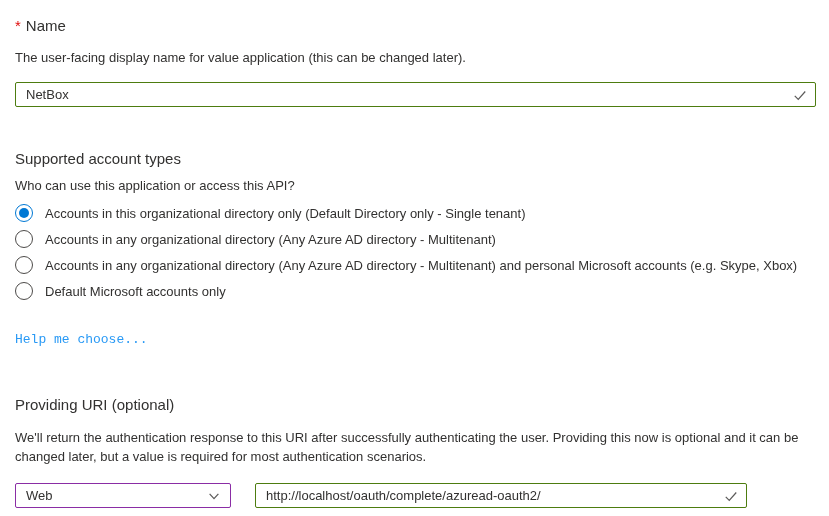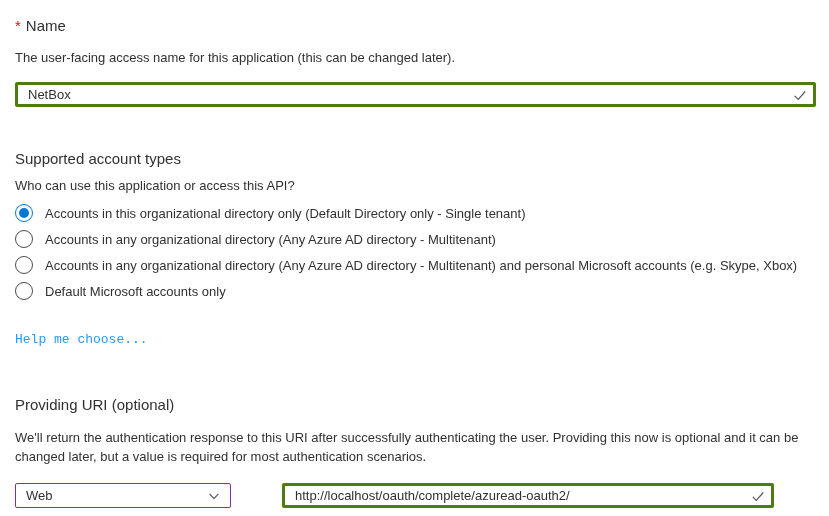--- a/index.html
+++ b/index.html
@@ -18,21 +18,21 @@
   .required-star { color: #e00b0b; margin-right: 5px; font-size: 15px; }
 
   .field-desc {
     font-size: 13px; color: #323130; margin-top: 16px;
   }
 
   .input-wrap {
     position: relative; display: inline-block;
   }
   .text-input {
-    height: 25px; border: 3px solid #4d7c0f; background: #fff;
+    height: 25px; border: 1px solid #4d7c0f; background: #fff;
     font-family: "Liberation Sans", "DejaVu Sans", sans-serif;
     font-size: 13px; color: #323130; padding: 0 26px 0 10px; outline: none;
     border-radius: 2px; width: 100%;
   }
   .valid-check {
     position: absolute; right: 9px; top: 50%; transform: translateY(-50%);
     width: 14px; height: 14px; pointer-events: none;
   }
 
   .name-input-wrap { margin-top: 17px; width: 801px; display: block; }
@@ -59,42 +59,42 @@
   .help-link {
     display: inline-block; margin-top: 24px;
     font-size: 13px; color: #2899f5; text-decoration: none; cursor: pointer; font-family: Liberation Mono, monospace;
   }
 
   .redirect-section { margin-top: 49px; }
   .redirect-desc {
     font-size: 13px; margin-top: 15px; width: 806px; line-height: 19px;
   }
 
-  .uri-row { margin-top: 17px; display: flex; align-items: center; gap: 27px; }
+  .uri-row { margin-top: 17px; display: flex; align-items: center; }
   .select-box {
     position: relative; width: 216px; height: 25px;
     border: 1px solid #8a2da5; border-radius: 2px; background: #fff;
     display: flex; align-items: center; padding: 0 26px 0 10px;
     font-size: 13px; color: #323130; cursor: pointer;
   }
   .select-chevron {
     position: absolute; right: 9px; top: 50%; transform: translateY(-50%);
     width: 14px; height: 14px; pointer-events: none;
   }
   .uri-input-wrap { width: 492px; margin-left: 24px; }
 </style>
 </head>
 <body>
 
 <div class="page">
 
   <div class="section-title">
     <span class="required-star">*</span><span>Name</span>
   </div>
-  <div class="field-desc">The user-facing access name for this application (this can be changed later).</div>
+  <div class="field-desc">The user-facing display name for value application (this can be changed later).</div>
   <span class="input-wrap name-input-wrap">
     <input class="text-input" type="text" value="NetBox" style="">
     <svg class="valid-check" viewBox="0 0 16 16">
       <polyline points="2,9 6,13 14,4" fill="none" stroke="#5c5b5a" stroke-width="1.4"></polyline>
     </svg>
   </span>
 
   <div class="account-section">
     <div class="section-title">Supported account types</div>
     <div class="question">Who can use this application or access this API?</div>

